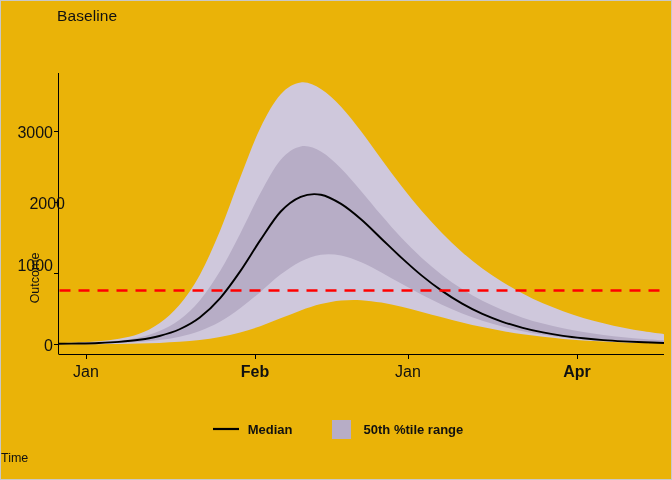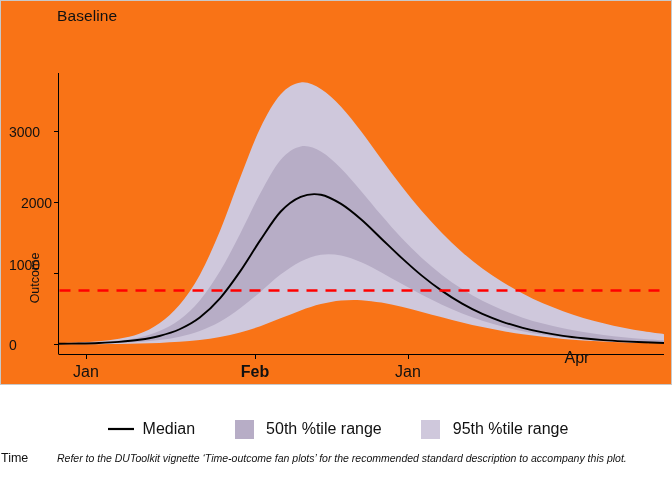--- a/index.html
+++ b/index.html
@@ -11,22 +11,22 @@
     width: 672px;
     height: 480px;
     overflow: hidden;
     font-family: "Liberation Sans", sans-serif;
     color: #000000;
     position: relative;
   }
   #page {
     position: relative;
     width: 672px;
-    height: 385px;
-    background: #f97316;
+    height: 480px;
+    background: #eab308;
     border: 1px solid #c8c8c8;
     box-sizing: border-box;
     padding-left: 40px;
   }
 
   
   #header {
     position: absolute;
     left: 56px;
     top: 6px;
@@ -73,23 +73,23 @@
   }
   #x-axis-title {
     left: 0;
     top: 378px;
     width: 672px;
     text-align: left;
   }
 
   .tick-label-y {
     position: absolute;
-    font-size: 14px;
-    color: #111111;
-    text-align: left;
+    font-size: 16px;
+    color: #111111;
+    text-align: right;
     width: 44px;
   }
   .tick-label-x {
     position: absolute;
     font-size: 16px;
     color: #111111;
     text-align: center;
     width: 44px;
   }
 
@@ -119,23 +119,24 @@
     align-items: center;
     justify-content: center;
     flex: none;
   }
   .legend-swatch {
     width: 19px;
     height: 19px;
     display: block;
   }
   .legend-text {
-    font-size: 16px;
+    font-size: 13px;
     color: #111111;
     white-space: nowrap;
+    font-weight: bold;
   }
 
   
   #footer-note {
     position: absolute;
     left: 56px;
     top: 450px;
     width: 570px;
     font-size: 10.5px;
     font-style: italic;
@@ -159,21 +160,21 @@
     <div class="axis-title" id="x-axis-title">Time</div>
 
     <div class="tick-label-y" style="left:8px; top:51px;">3000</div>
     <div class="tick-label-y" style="left:20px; top:122px;">2000</div>
     <div class="tick-label-y" style="left:8px; top:184px;">1000</div>
     <div class="tick-label-y" style="left:8px; top:264px;">0</div>
 
     <div class="tick-label-x" style="left:63px; top:290px;">Jan</div>
     <div class="tick-label-x" style="left:232px; top:290px;font-weight:bold;">Feb</div>
     <div class="tick-label-x" style="left:385px; top:290px;">Jan</div>
-    <div class="tick-label-x" style="left:554px; top:276px;">Apr</div>
+    <div class="tick-label-x" style="left:554px; top:290px;font-weight:bold;">Apr</div>
 
     <svg id="plot-svg" width="672" height="300" viewBox="0 0 672 300">
 
       <g id="band-95-group">
           <path d="M57.50,270.08C60.86,269.99 70.96,269.81 77.68,269.51C84.41,269.22 91.14,268.92 97.87,268.31C104.59,267.69 111.32,267.06 118.05,265.82C124.78,264.58 131.51,263.45 138.23,260.85C144.96,258.25 151.69,255.05 158.42,250.20C165.14,245.35 171.87,239.79 178.60,231.74C185.33,223.69 192.06,214.23 198.78,201.92C205.51,189.61 212.24,174.11 218.97,157.90C225.69,141.69 232.42,121.81 239.15,104.65C245.88,87.49 252.61,68.80 259.33,54.95C266.06,41.11 272.79,29.15 279.52,21.58C286.24,14.01 292.97,10.46 299.70,9.51C306.43,8.56 313.16,11.88 319.88,15.90C326.61,19.92 333.34,26.55 340.07,33.65C346.79,40.75 353.52,49.74 360.25,58.50C366.98,67.26 373.71,77.08 380.43,86.19C387.16,95.30 393.89,104.53 400.62,113.17C407.34,121.81 414.07,130.21 420.80,138.02C427.53,145.83 434.26,153.17 440.98,160.03C447.71,166.89 454.44,173.28 461.17,179.20C467.89,185.12 474.62,190.56 481.35,195.53C488.08,200.50 494.81,204.88 501.53,209.02C508.26,213.16 514.99,216.83 521.72,220.38C528.44,223.93 535.17,227.36 541.90,230.32C548.63,233.28 555.36,235.70 562.08,238.13C568.81,240.56 575.54,242.86 582.27,244.88C588.99,246.89 595.72,248.54 602.45,250.20C609.18,251.86 615.91,253.45 622.63,254.81C629.36,256.18 636.09,257.30 642.82,258.37C649.54,259.43 659.64,260.73 663.00,261.20L663.00,270.51C659.64,270.43 649.54,270.26 642.82,270.08C636.09,269.90 629.36,269.69 622.63,269.44C615.91,269.19 609.18,268.92 602.45,268.59C595.72,268.26 588.99,267.90 582.27,267.45C575.54,267.00 568.81,266.49 562.08,265.89C555.36,265.29 548.63,264.60 541.90,263.83C535.17,263.06 528.44,262.25 521.72,261.28C514.99,260.31 508.26,259.21 501.53,258.01C494.81,256.81 488.08,255.52 481.35,254.10C474.62,252.69 467.89,251.12 461.17,249.49C454.44,247.86 447.71,246.06 440.98,244.31C434.26,242.56 427.53,240.72 420.80,238.98C414.07,237.24 407.34,235.43 400.62,233.87C393.89,232.31 387.16,230.73 380.43,229.61C373.71,228.49 366.98,227.48 360.25,227.13C353.52,226.77 346.79,226.83 340.07,227.48C333.34,228.13 326.61,229.37 319.88,231.03C313.16,232.69 306.43,235.03 299.70,237.42C292.97,239.81 286.24,242.75 279.52,245.37C272.79,248.00 266.06,250.84 259.33,253.18C252.61,255.52 245.88,257.61 239.15,259.43C232.42,261.25 225.69,262.84 218.97,264.12C212.24,265.39 205.51,266.31 198.78,267.10C192.06,267.89 185.33,268.40 178.60,268.87C171.87,269.35 165.14,269.65 158.42,269.94C151.69,270.22 144.96,270.41 138.23,270.58C131.51,270.74 124.78,270.84 118.05,270.93C111.32,271.03 104.59,271.09 97.87,271.14C91.14,271.20 84.41,271.25 77.68,271.29C70.96,271.32 60.86,271.35 57.50,271.36Z" fill="#CFC8DC" stroke="none"></path>
         </g>
       <g id="band-50-group">
           <path d="M57.50,270.51C60.86,270.43 70.96,270.29 77.68,270.08C84.41,269.87 91.14,269.64 97.87,269.23C104.59,268.81 111.32,268.40 118.05,267.60C124.78,266.79 131.51,266.00 138.23,264.40C144.96,262.80 151.69,260.97 158.42,258.01C165.14,255.05 171.87,251.74 178.60,246.65C185.33,241.56 192.06,235.53 198.78,227.48C205.51,219.43 212.24,209.49 218.97,198.37C225.69,187.25 232.42,173.76 239.15,160.74C245.88,147.72 252.61,132.58 259.33,120.27C266.06,107.96 272.79,94.71 279.52,86.90C286.24,79.09 292.97,74.83 299.70,73.41C306.43,71.99 313.16,74.71 319.88,78.38C326.61,82.05 333.34,88.79 340.07,95.42C346.79,102.05 353.52,110.33 360.25,118.14C366.98,125.95 373.71,134.47 380.43,142.28C387.16,150.09 393.89,157.90 400.62,165.00C407.34,172.10 414.07,178.73 420.80,184.88C427.53,191.03 434.26,196.71 440.98,201.92C447.71,207.13 454.44,211.80 461.17,216.12C467.89,220.44 474.62,224.34 481.35,227.84C488.08,231.33 494.81,234.26 501.53,237.06C508.26,239.87 514.99,242.41 521.72,244.66C528.44,246.91 535.17,248.78 541.90,250.56C548.63,252.33 555.36,253.89 562.08,255.31C568.81,256.73 575.54,257.97 582.27,259.07C588.99,260.18 595.72,261.05 602.45,261.92C609.18,262.78 615.91,263.58 622.63,264.26C629.36,264.93 636.09,265.44 642.82,265.96C649.54,266.48 659.64,267.15 663.00,267.38L663.00,270.29C659.64,270.21 649.54,270.01 642.82,269.80C636.09,269.58 629.36,269.32 622.63,269.01C615.91,268.71 609.18,268.36 602.45,267.95C595.72,267.54 588.99,267.10 582.27,266.53C575.54,265.96 568.81,265.32 562.08,264.54C555.36,263.76 548.63,262.89 541.90,261.84C535.17,260.80 528.44,259.67 521.72,258.29C514.99,256.92 508.26,255.37 501.53,253.61C494.81,251.84 488.08,249.90 481.35,247.72C474.62,245.53 467.89,243.14 461.17,240.47C454.44,237.81 447.71,234.85 440.98,231.74C434.26,228.63 427.53,225.29 420.80,221.80C414.07,218.31 407.34,214.52 400.62,210.80C393.89,207.07 387.16,203.04 380.43,199.44C373.71,195.83 366.98,191.98 360.25,189.14C353.52,186.30 346.79,183.64 340.07,182.40C333.34,181.15 326.61,180.68 319.88,181.69C313.16,182.69 306.43,185.12 299.70,188.43C292.97,191.74 286.24,196.48 279.52,201.56C272.79,206.65 266.06,213.34 259.33,218.96C252.61,224.58 245.88,230.32 239.15,235.29C232.42,240.26 225.69,244.99 218.97,248.78C212.24,252.57 205.51,255.52 198.78,258.01C192.06,260.50 185.33,262.19 178.60,263.69C171.87,265.19 165.14,266.15 158.42,267.03C151.69,267.90 144.96,268.45 138.23,268.94C131.51,269.44 124.78,269.74 118.05,270.01C111.32,270.28 104.59,270.42 97.87,270.58C91.14,270.73 84.41,270.85 77.68,270.93C70.96,271.01 60.86,271.05 57.50,271.07Z" fill="#B7ADC6" stroke="none"></path>
         </g>
       <g id="median-group">
@@ -208,23 +209,16 @@
           </svg>
       </span>
       <span class="legend-text">Median</span>
     </div>
     <div class="legend-item">
       <span class="legend-key">
         <span class="legend-swatch" id="sw50" style="background: rgb(183, 173, 198);"></span>
       </span>
       <span class="legend-text">50th %tile range</span>
     </div>
-    <div class="legend-item">
-      <span class="legend-key">
-        <span class="legend-swatch" id="sw95" style="background: rgb(207, 200, 220);"></span>
-      </span>
-      <span class="legend-text">95th %tile range</span>
-    </div>
   </div>
 
-  <div id="footer-note">Refer to the DUToolkit vignette ‘Time-outcome fan plots’ for the recommended standard description to accompany this plot.</div>
 
 </div>
 
 </body></html>

